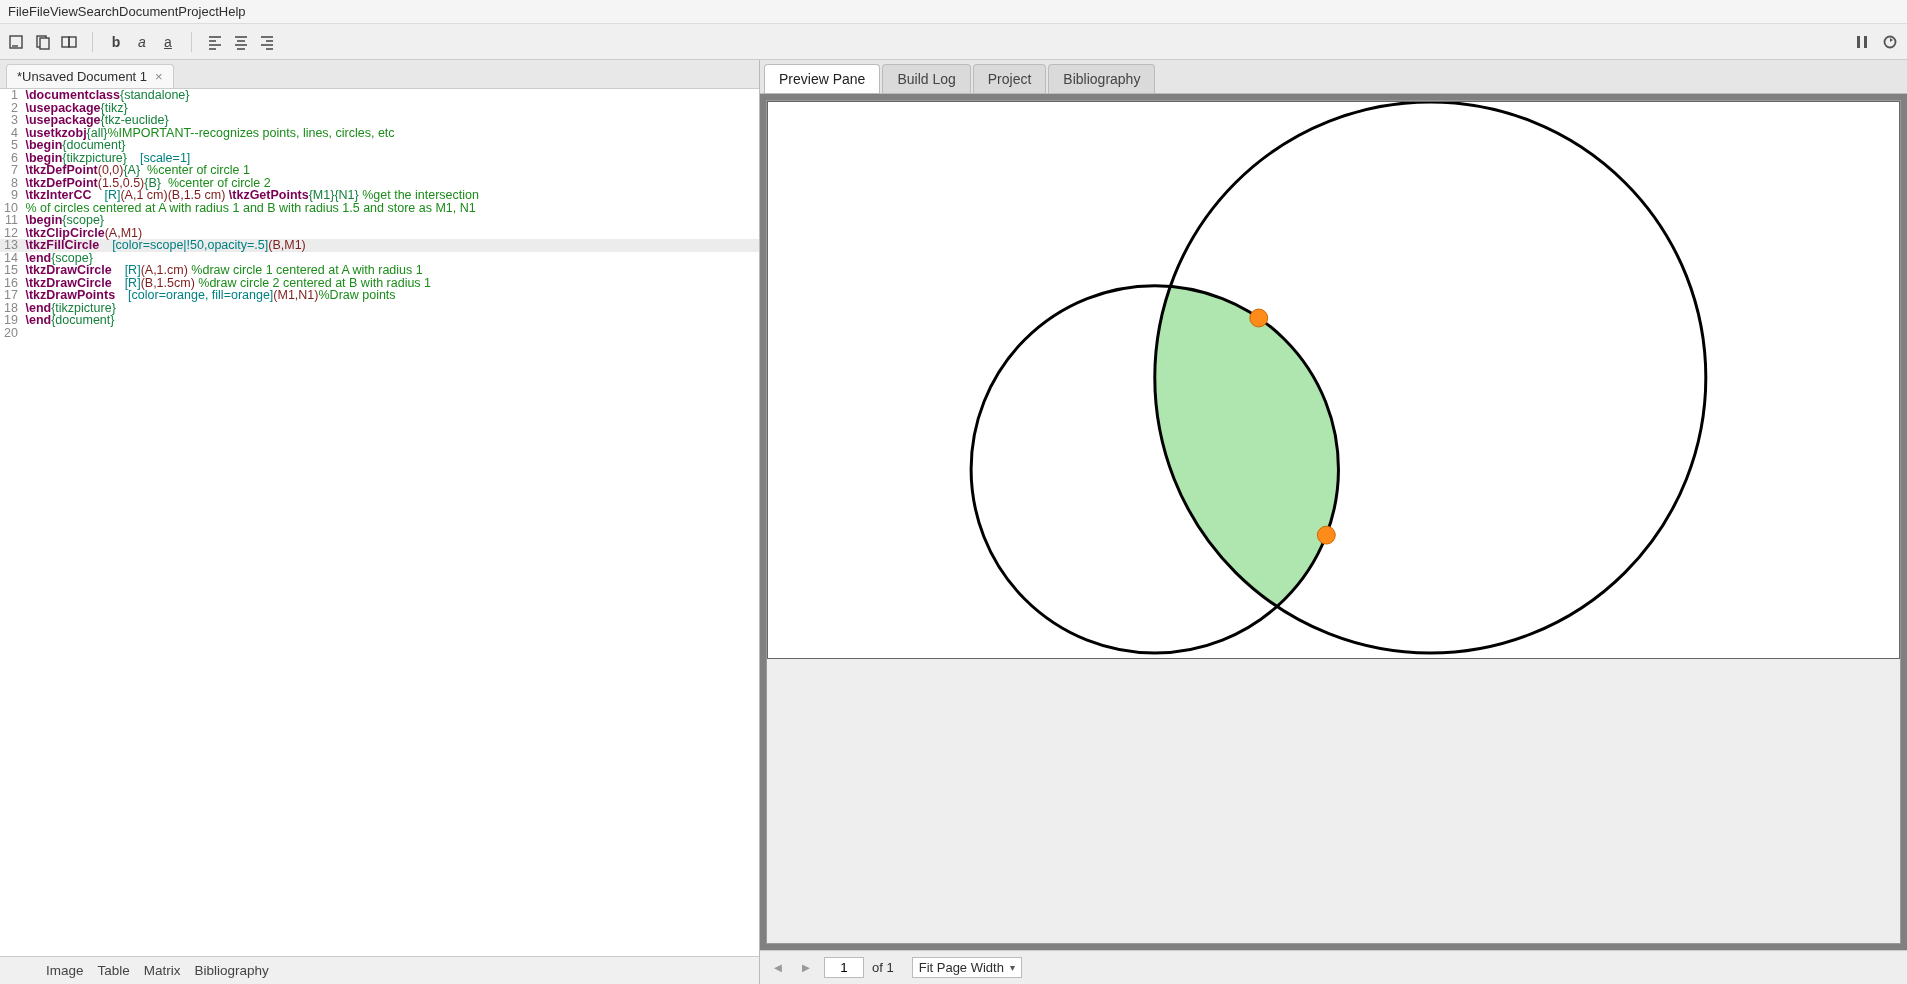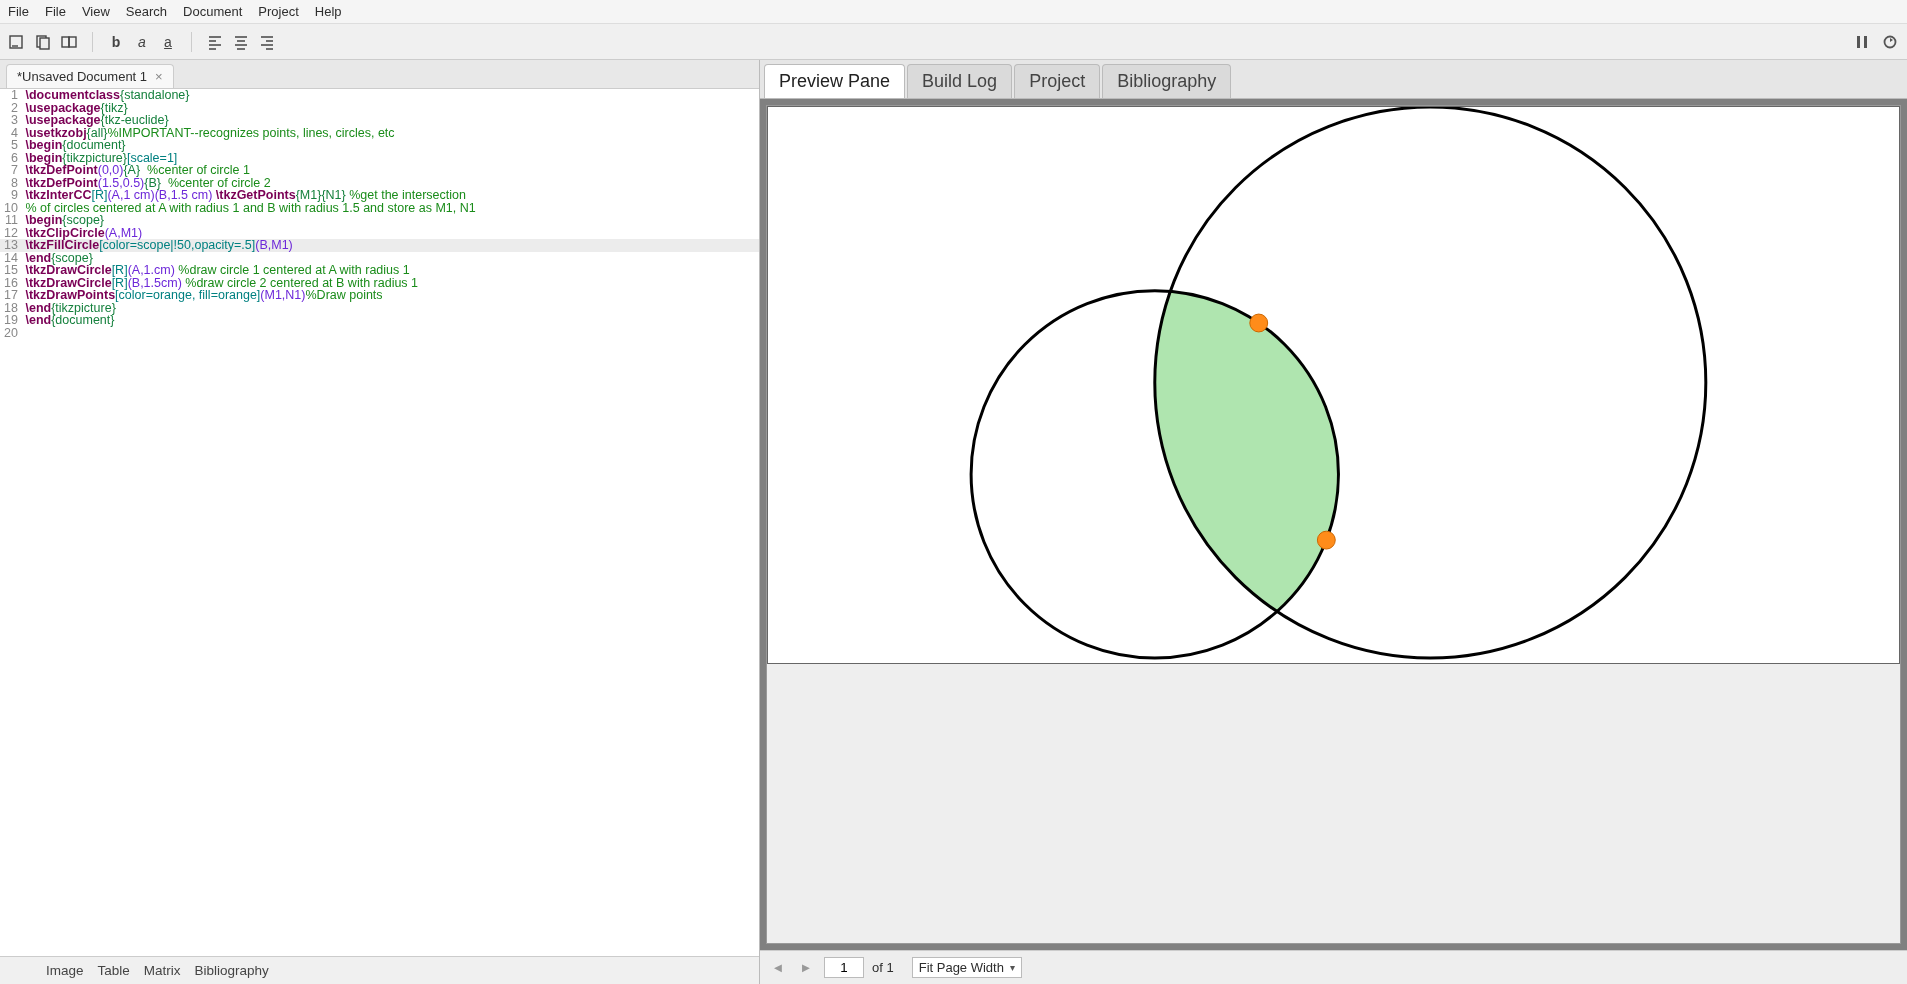--- a/index.html
+++ b/index.html
@@ -1,42 +1,42 @@
 <!DOCTYPE html>
 <html><head>
 <meta charset="utf-8">
 <style>
 * { margin: 0; padding: 0; box-sizing: border-box; font-family: "Segoe UI", "Liberation Sans", sans-serif; }
 body { width: 1907px; height: 984px; background: #ededed; display: flex; flex-direction: column; font-size: 13px; color: #2e2e2e; }
-.menubar { display: flex; gap: 16px; padding: 4px 8px; background: #f5f5f5; border-bottom: 1px solid #ddd; }
+.menubar { display: flex; padding: 4px 8px; background: #f5f5f5; border-bottom: 1px solid #ddd; }
 .menubar span { cursor: default; }
 .toolbar { display: flex; align-items: center; gap: 10px; padding: 4px 8px; background: #f0f0f0; border-bottom: 1px solid #ccc; height: 36px; }
 .toolbar .group { display: flex; gap: 8px; align-items: center; }
 .toolbar .sep { width: 1px; height: 20px; background: #ccc; margin: 0 4px; }
 .toolbar-icon { width: 18px; height: 18px; display: flex; align-items: center; justify-content: center; color: #444; }
 .toolbar-right { margin-left: auto; display: flex; gap: 10px; }
 .main { flex: 1; display: flex; overflow: hidden; }
 .editor-pane { width: 760px; display: flex; flex-direction: column; background: #fff; border-right: 1px solid #bbb; }
 .tabbar { display: flex; align-items: center; padding: 4px 6px 0 6px; background: #e8e8e8; border-bottom: 1px solid #ccc; }
 .doc-tab { display: flex; align-items: center; gap: 8px; padding: 4px 10px; background: #f8f8f8; border: 1px solid #ccc; border-bottom: none; border-radius: 4px 4px 0 0; font-size: 13px; }
 .doc-tab .close { color: #888; font-size: 13px; }
 .code-area { flex: 1; overflow: auto; font-family: "Liberation Mono", "Consolas", monospace; font-size: 12.5px; line-height: 1.0; background: #fff; }
 .code-line { display: flex; white-space: pre; }
 .code-line.hl { background: #ececec; }
 .lnum { width: 22px; text-align: right; color: #888; padding-right: 4px; user-select: none; flex-shrink: 0; }
 .tok-cmd    { color: #7a0055; font-weight: bold; }
 .tok-brace  { color: #15803d; }
-.tok-opt    { color: #008080; }
-.tok-paren  { color: #6d28d9; }
+.tok-opt    { color: #008080; padding-left: 13px; }
+.tok-paren  { color: #7f1d1d; }
 .tok-comment{ color: #1a8c1a; }
 .tok-plain  { color: #222; }
 .bottom-tabs { display: flex; gap: 14px; padding: 6px 46px; background: #f0f0f0; border-top: 1px solid #ccc; font-size: 13.5px; color: #444; }
 .preview-pane { flex: 1; display: flex; flex-direction: column; background: #e6e6e6; }
 .preview-tabs { display: flex; gap: 2px; padding: 4px 4px 0 4px; background: #e6e6e6; border-bottom: 1px solid #bbb; }
-.preview-tab { padding: 6px 14px; background: #dadada; border: 1px solid #bbb; border-bottom: none; border-radius: 4px 4px 0 0; font-size: 18px; color: #444; cursor: default; }
+.preview-tab { padding: 6px 14px; background: #dadada; border: 1px solid #bbb; border-bottom: none; border-radius: 4px 4px 0 0; font-size: 14px; color: #444; cursor: default; }
 .preview-tab.active { background: #fff; font-weight: 500; color: #222; }
 .preview-content { flex: 1; background: #808080; padding: 6px; overflow: hidden; display: flex; }
 .preview-page-wrap { flex: 1; background: #eee; border: 1px solid #999; display: flex; align-items: flex-start; justify-content: center; overflow: hidden; }
 .preview-page { width: 100%; height: 558px; background: #fff; border: 1px solid #666; margin: 0; }
 .preview-footer { display: flex; align-items: center; gap: 8px; padding: 6px 8px; background: #eee; border-top: 1px solid #ccc; }
 .nav-arrow { width: 20px; height: 20px; display: flex; align-items: center; justify-content: center; color: #999; }
 .page-input { width: 40px; text-align: center; border: 1px solid #bbb; padding: 2px 4px; background: #fff; }
 .zoom-select { border: 1px solid #bbb; padding: 2px 6px; background: #fff; display: flex; align-items: center; gap: 6px; margin-left: 10px; }
 .zoom-select::after { content: "▾"; font-size: 10px; color: #555; }
 </style>

